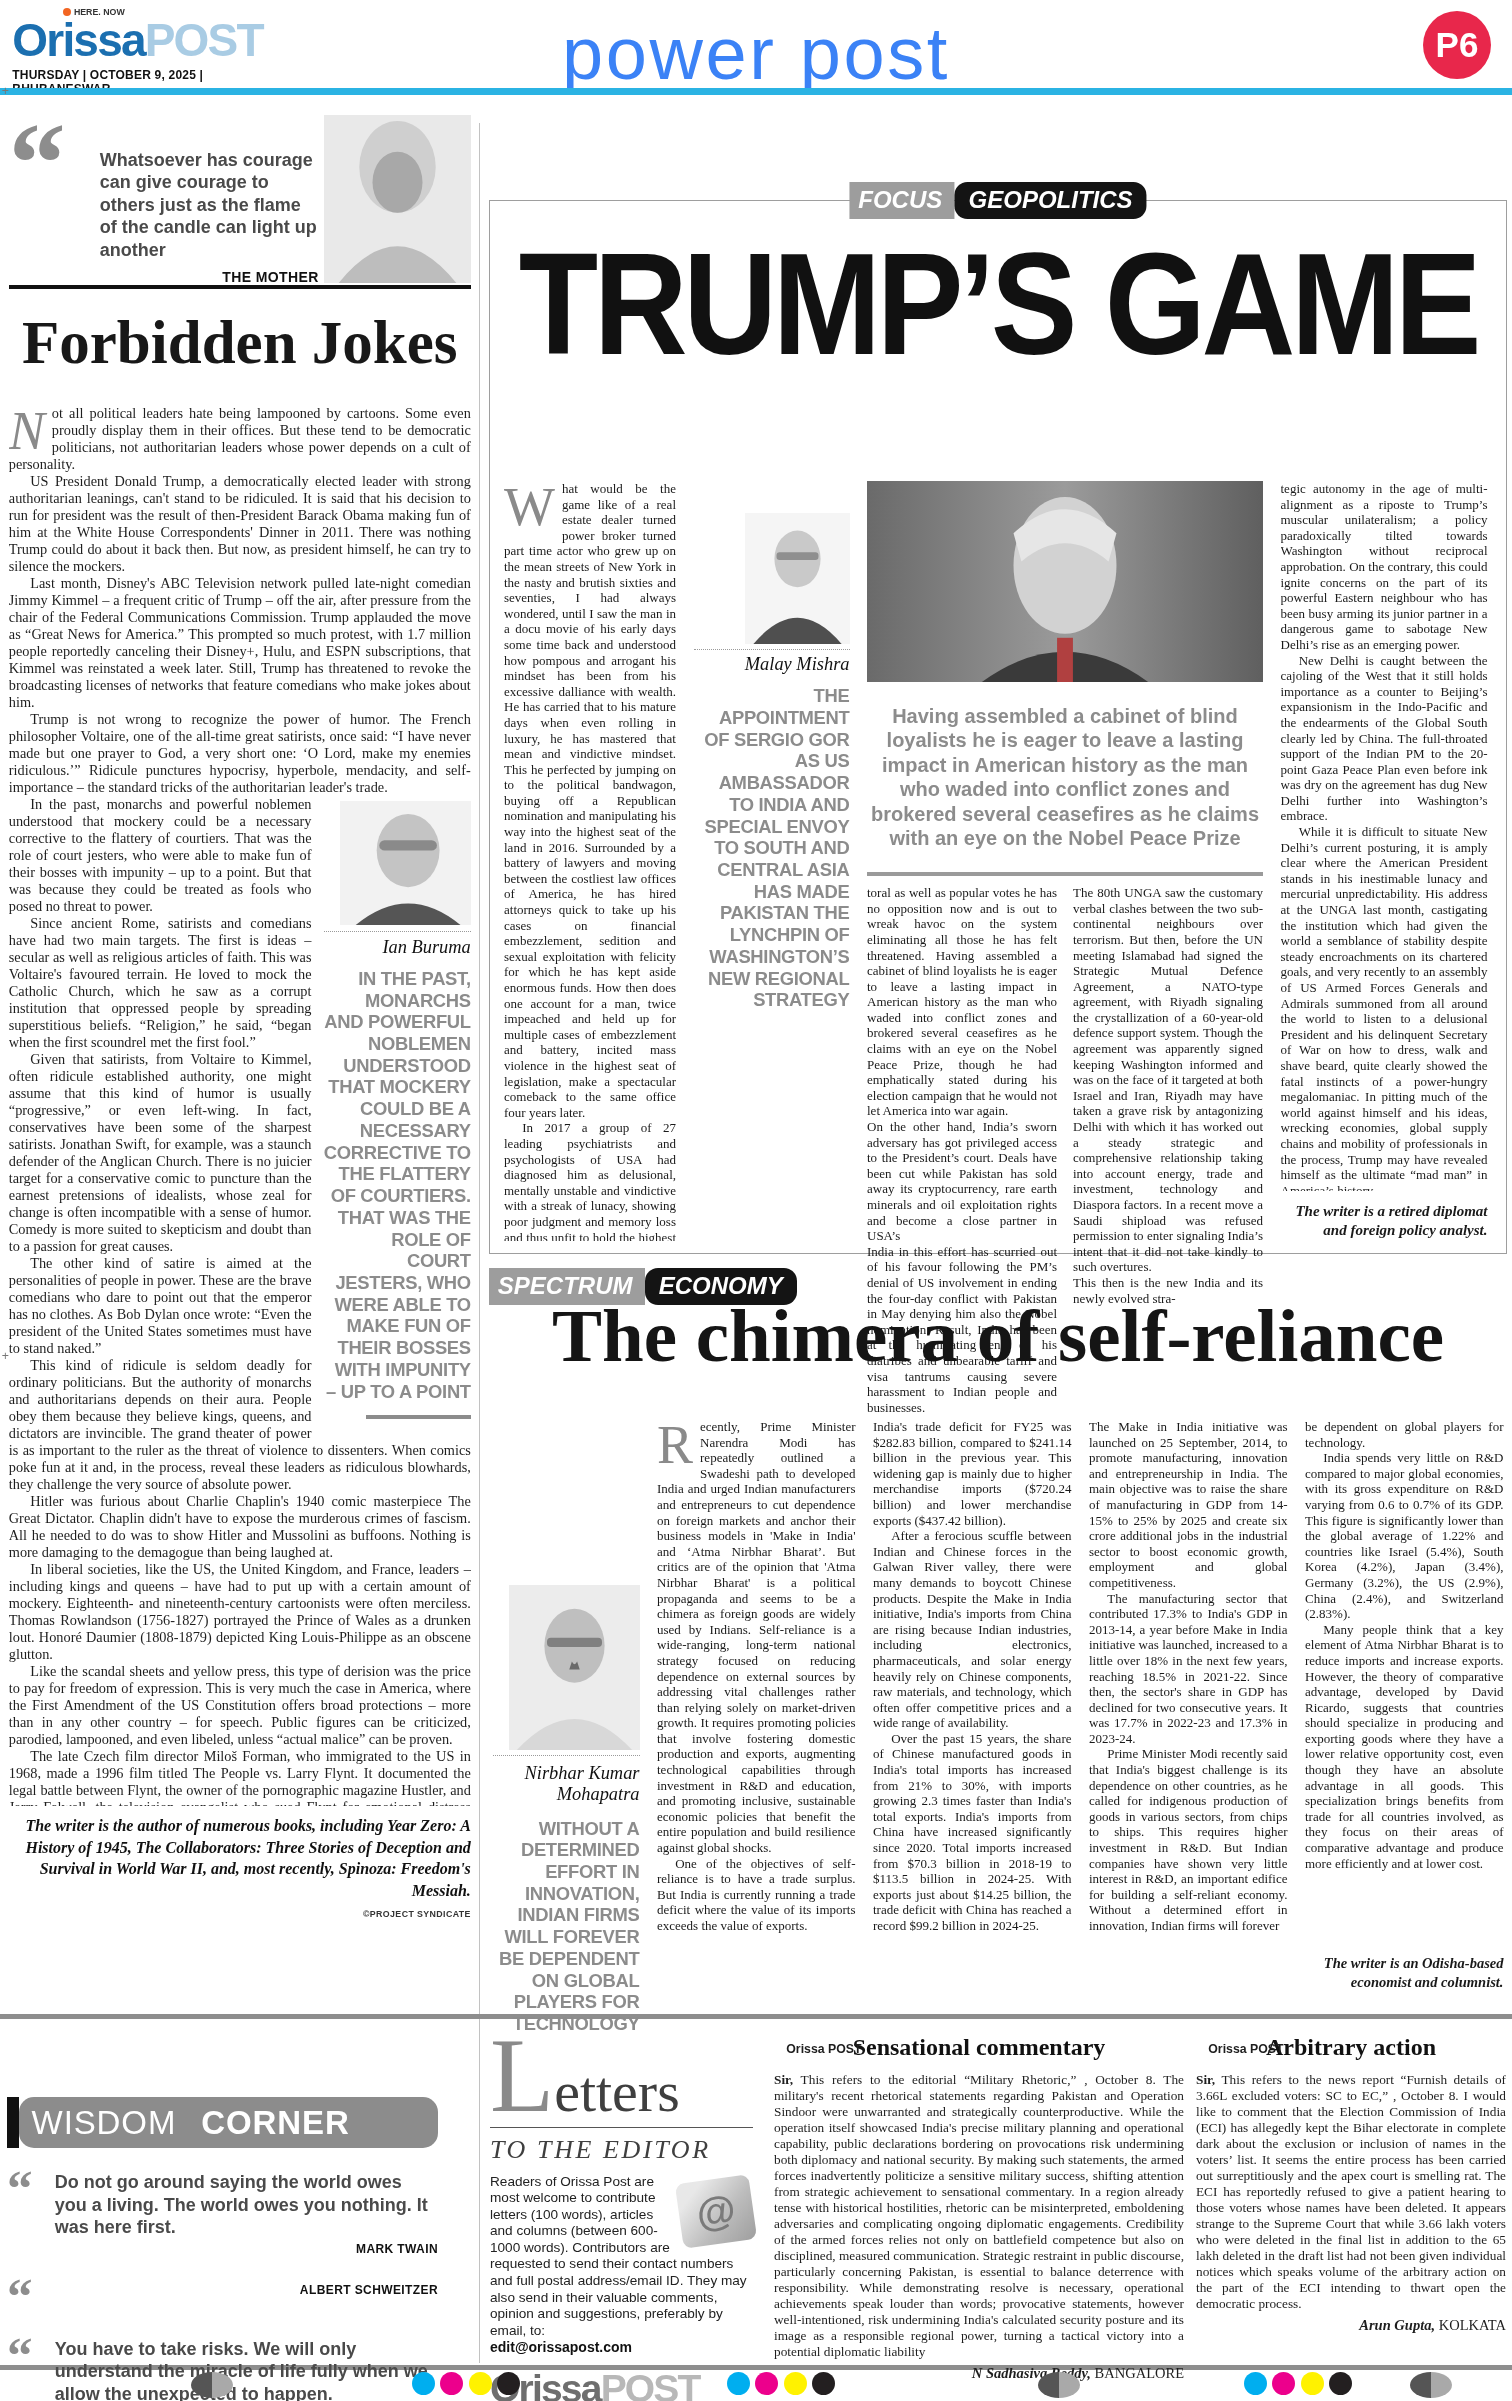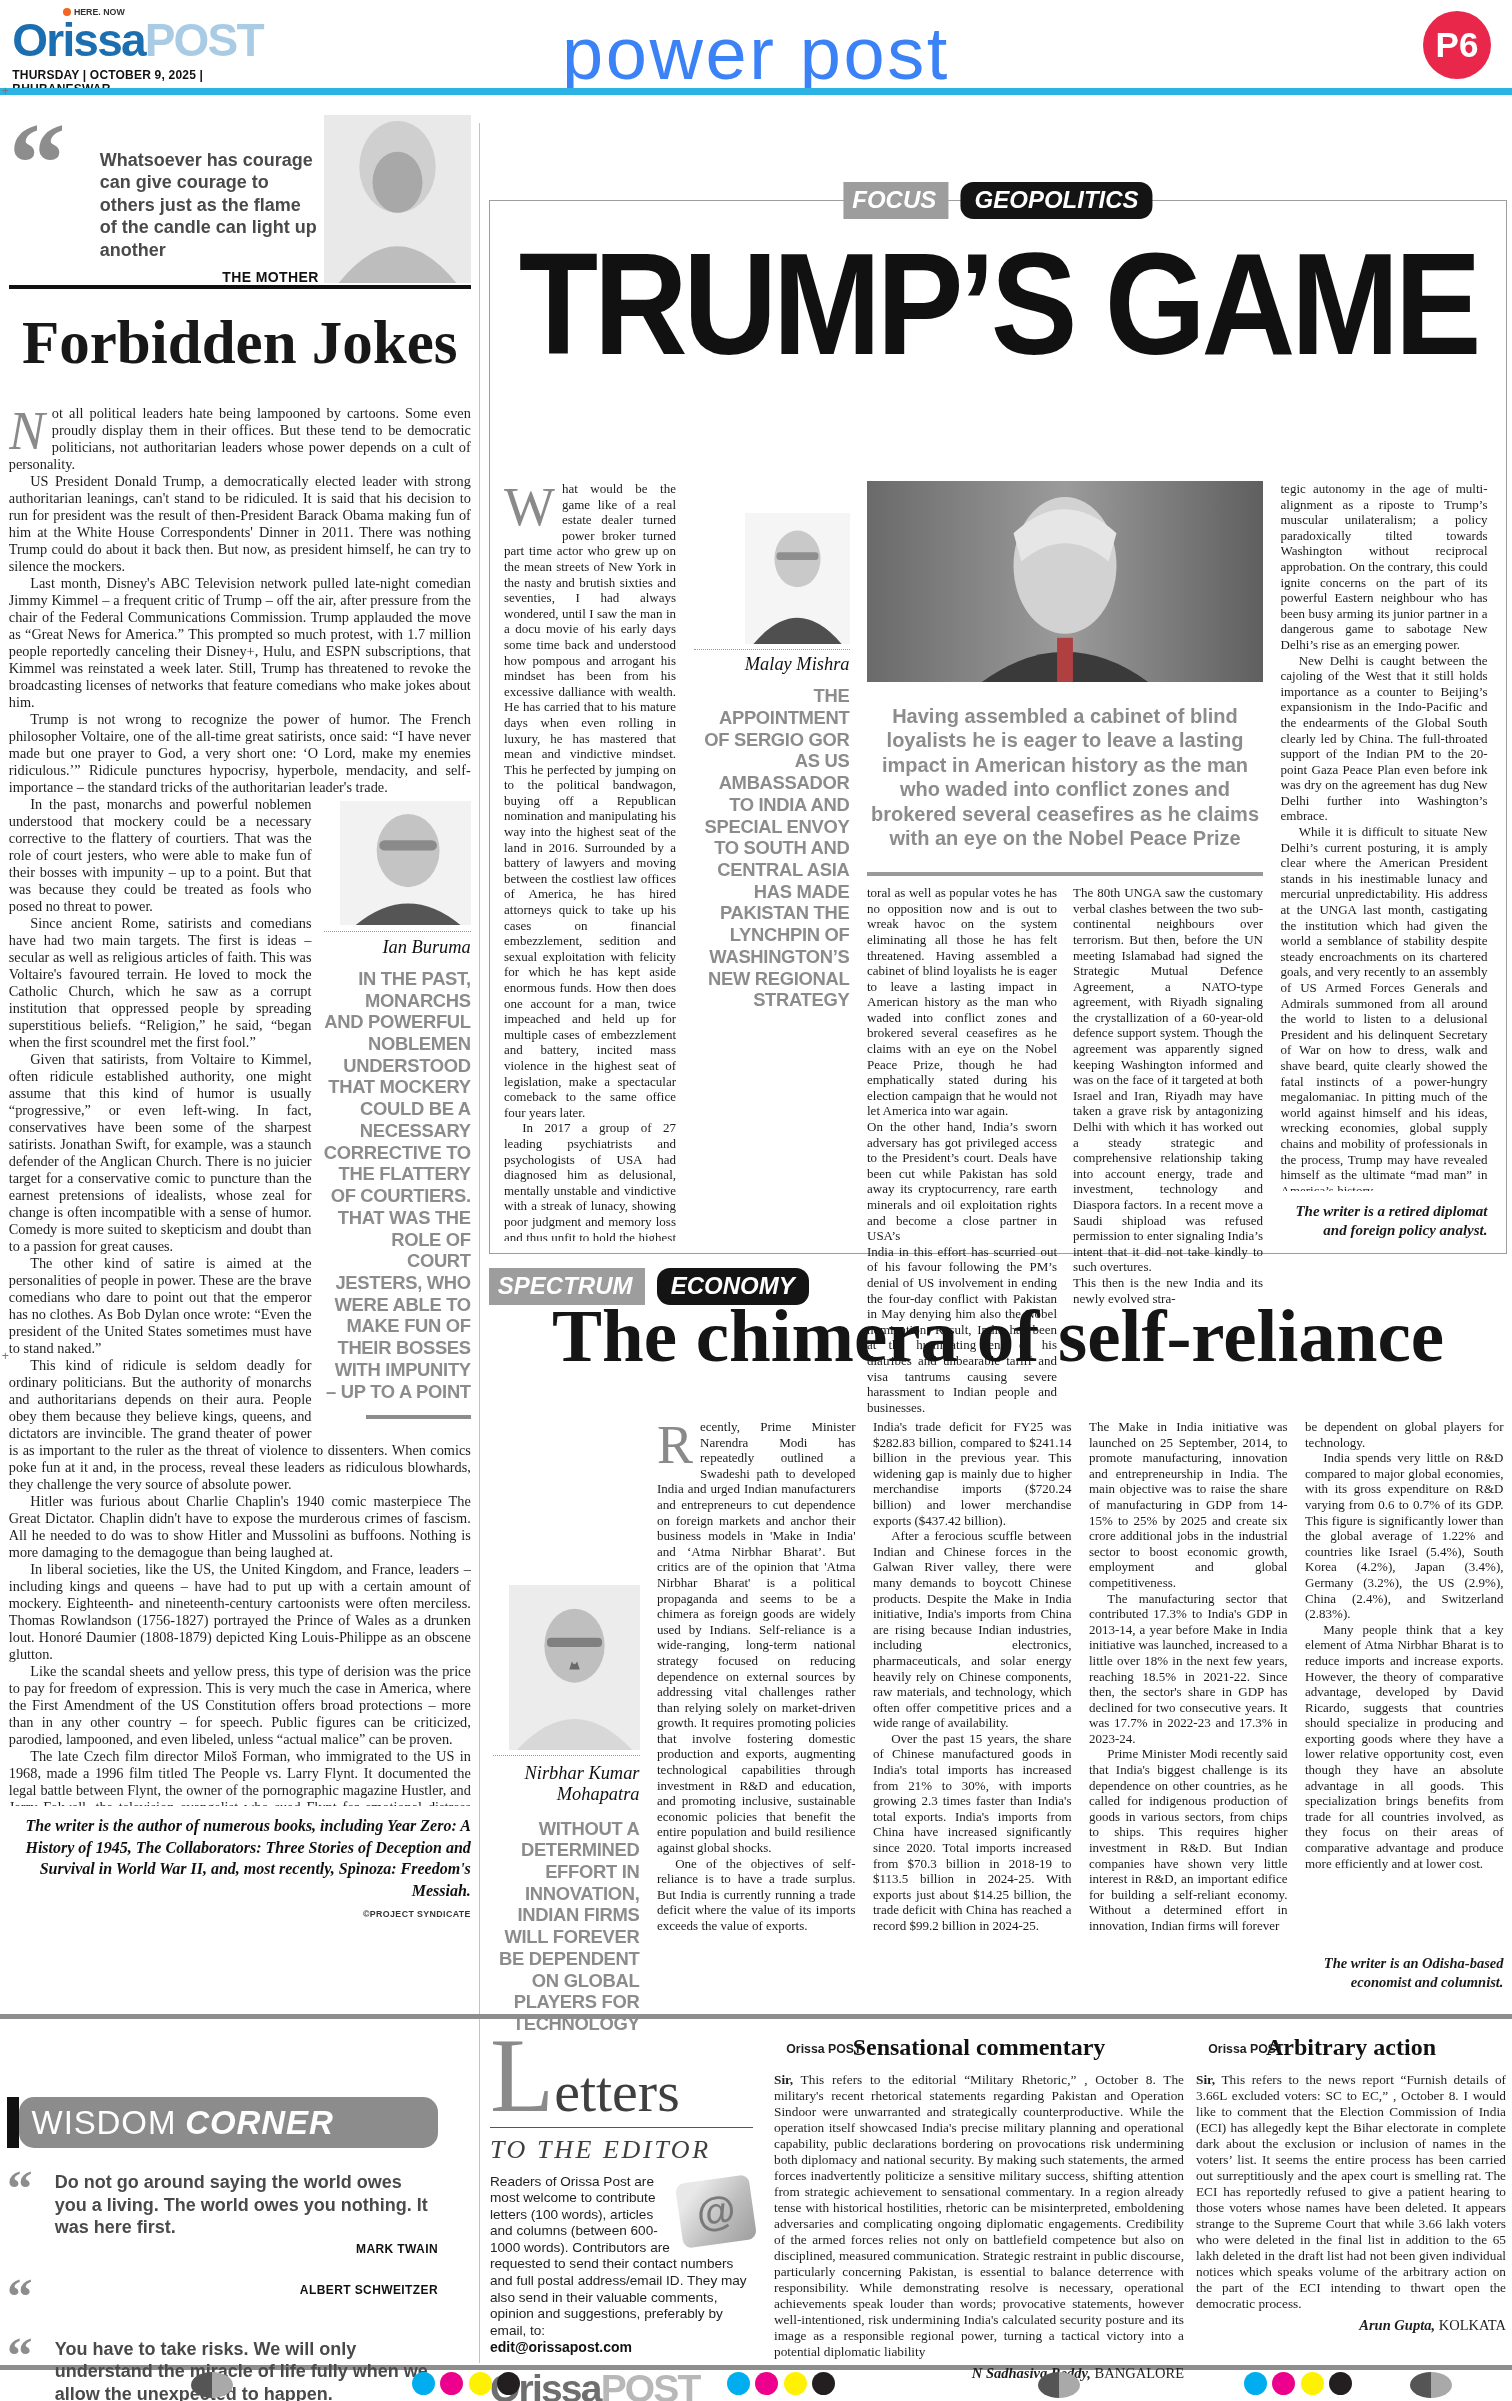--- a/index.html
+++ b/index.html
@@ -54,21 +54,21 @@
   .author-name { font-style:italic; font-size:18.4px; color:#111; margin:7px 0 12.3px 0; }
   .pullquote { font-family:"Liberation Sans",sans-serif; font-weight:bold; color:#8c8c8c;
                font-size:18.4px; line-height:1.18; letter-spacing:-0.3px; }
   .pq-rule { border-top:4.4px solid #8c8c8c; width:105px; margin:12.3px 0 0 auto; }
   .fj-footer { position:absolute; left:8.8px; top:1815px; width:462px; text-align:right;
       font-style:italic; font-weight:bold; font-size:16px; line-height:1.35; color:#111; }
   .syndicate { position:absolute; left:8.8px; top:1909px; width:462px; text-align:right;
       font-family:"Liberation Sans",sans-serif; font-size:8.8px; font-weight:bold; color:#333; letter-spacing:0.4px;}
 
   
-  .tagrow { display:flex; font-family:"Liberation Sans",sans-serif; font-weight:bold; font-style:italic;gap:12px; }
+  .tagrow { display:flex; font-family:"Liberation Sans",sans-serif; font-weight:bold; font-style:italic; }
   .tag-gray { background:#9d9d9d; color:#fff; padding:4.4px 12.3px 4.4px 8.8px; font-size:24px; }
   .tag-black { background:#141414; color:#fff; padding:4.4px 14px; font-size:24px;border-radius:13px; }
 
   
   .trump-box { position:absolute; left:489px; top:200px; width:1018px; height:1054px; border:1.3px solid #9e9e9e; }
   .trump-tags { position:absolute; left:50%; transform:translateX(-50%); top:-19px; }
   .trump-title { text-align:center; font-family:"Liberation Sans",sans-serif; font-weight:800;
       font-size:130px; letter-spacing:-4.4px; color:#111; line-height:1.0; margin-top:30px;
       transform:scaleY(1.12); transform-origin:top; }
   .trump-body { position:absolute; left:14px; right:14px; top:280px; bottom:12.3px; display:flex; gap:17.5px; }
@@ -100,21 +100,21 @@
   .c-col p { text-indent:1.4em; }
   .c-col p.first { text-indent:0; }
   .c-footer { margin-top:8.8px; text-align:right; font-style:italic; font-weight:bold; font-size:14.5px; line-height:1.3; }
 
   
   .wisdom { position:absolute; left:7px; top:2097px; width:431px; }
   .wisdom-bar { display:flex; align-items:stretch; height:51px; }
   .wisdom-notch { width:12.3px; background:#111; }
   .wisdom-title { flex:1; background:#8c8c8c; color:#fff; font-family:"Liberation Sans",sans-serif;
       font-size:33px; display:flex; align-items:center; padding-left:12.3px; letter-spacing:0.9px;border-radius:15px; }
-  .wisdom-title b { margin-left:9px;font-style:italic; }
+  .wisdom-title b { margin-left:25px; }
   .wq { display:flex; gap:8.8px; margin-top:23px; }
   .wq .wqmark { font-size:51px; color:#8d8d8d; font-family:"Liberation Serif",serif; font-weight:bold; line-height:0.7; width:39px; flex:none; }
   .wq .wqbody { flex:1; }
   .wq .wqtext { font-family:"Liberation Sans",sans-serif; font-weight:bold; font-size:18px; line-height:1.25; color:#4a4a4a; }
   .wq .wqattr { text-align:right; font-family:"Liberation Sans",sans-serif; font-weight:bold; font-size:12px; color:#111; margin-top:3.5px; letter-spacing:0.4px;}
 
   
   .letters-mast { position:absolute; left:490px; top:2034px; width:263px; }
   .letters-word { color:#3f3f3f; border-bottom:1.8px solid #555; padding-bottom:1.8px; }
   .letters-word .bigL { font-size:105px; line-height:0.8; font-family:"Liberation Serif",serif; color:#8a8a8a; }

